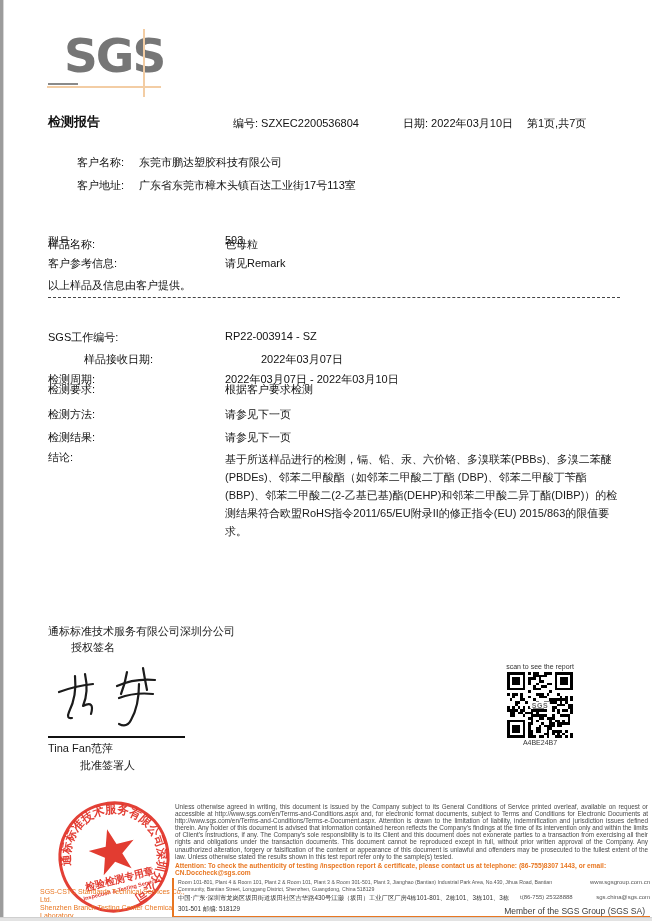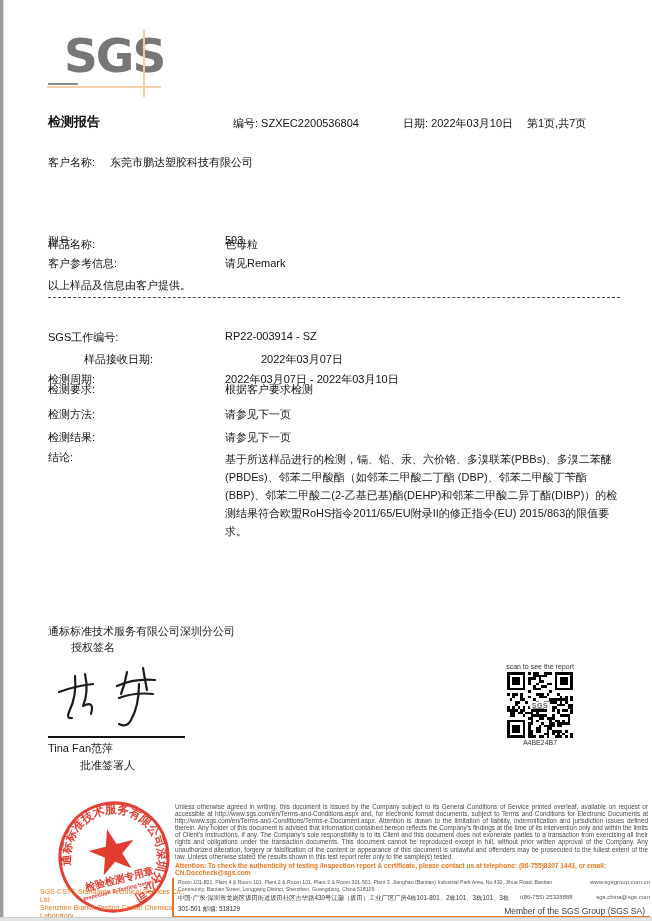--- a/index.html
+++ b/index.html
@@ -23,21 +23,21 @@
   .line-v-peach { position:absolute; left:143px; top:29px; width:2px; height:68px; background:#f3cda4; }
 
   .title-row { position:absolute; left:0; top:113px; width:652px; height:20px; }
   .doc-title { position:absolute; left:48px; top:0; font-size:13px; font-weight:bold; color:#111; }
   .hdr-no { position:absolute; left:233px; top:3px; font-size:11px; color:#111; }
   .hdr-date { position:absolute; left:403px; top:3px; font-size:11px; color:#111; }
   .hdr-page { position:absolute; left:527px; top:3px; font-size:11px; color:#111; }
 
   
   .row { position:absolute; left:48px; display:flex; font-size:11px; color:#111; }
-  .lbl-narrow { width:62px; flex:0 0 62px; }
+  .lbl-narrow { width:62px; flex:0 0 62px;margin-left:29px; }
   .lbl-wide { width:177px; flex:0 0 177px; }
   .val { flex:1; }
   .note { position:absolute; left:48px; top:278px; font-size:11px; color:#111; }
   .dash-sep { position:absolute; left:48px; top:297px; width:572px; border-top:1px dashed #444; }
 
   .conclusion-row { position:absolute; left:48px; top:450px; width:572px; display:flex; font-size:11px; }
   .conclusion-text { width:425px; line-height:18px; }
 
   
   .sig-company { position:absolute; left:48px; top:624px; font-size:11px; }
@@ -88,20 +88,24 @@
   <div class="title-row">
     <span class="doc-title">检测报告</span>
     <span class="hdr-no">编号: SZXEC2200536804</span>
     <span class="hdr-date">日期: 2022年03月10日</span>
     <span class="hdr-page">第1页,共7页</span>
   </div>
 
   <div class="row" style="top:155px;">
     <span class="lbl-narrow">客户名称:</span>
     <span class="val">东莞市鹏达塑胶科技有限公司</span>
+  </div>
+  <div class="row" style="top:178px;">
+    <span class="lbl-narrow">客户地址:</span>
+    <span class="val">广东省东莞市樟木头镇百达工业街17号113室</span>
   </div>
 
   <div class="row" style="top:212px;margin-top:25px;">
     <span class="lbl-wide">样品名称:</span>
     <span class="val">色母粒</span>
   </div>
   <div class="row" style="top:234px;">
     <span class="lbl-wide">型号:</span>
     <span class="val">593</span>
   </div>

